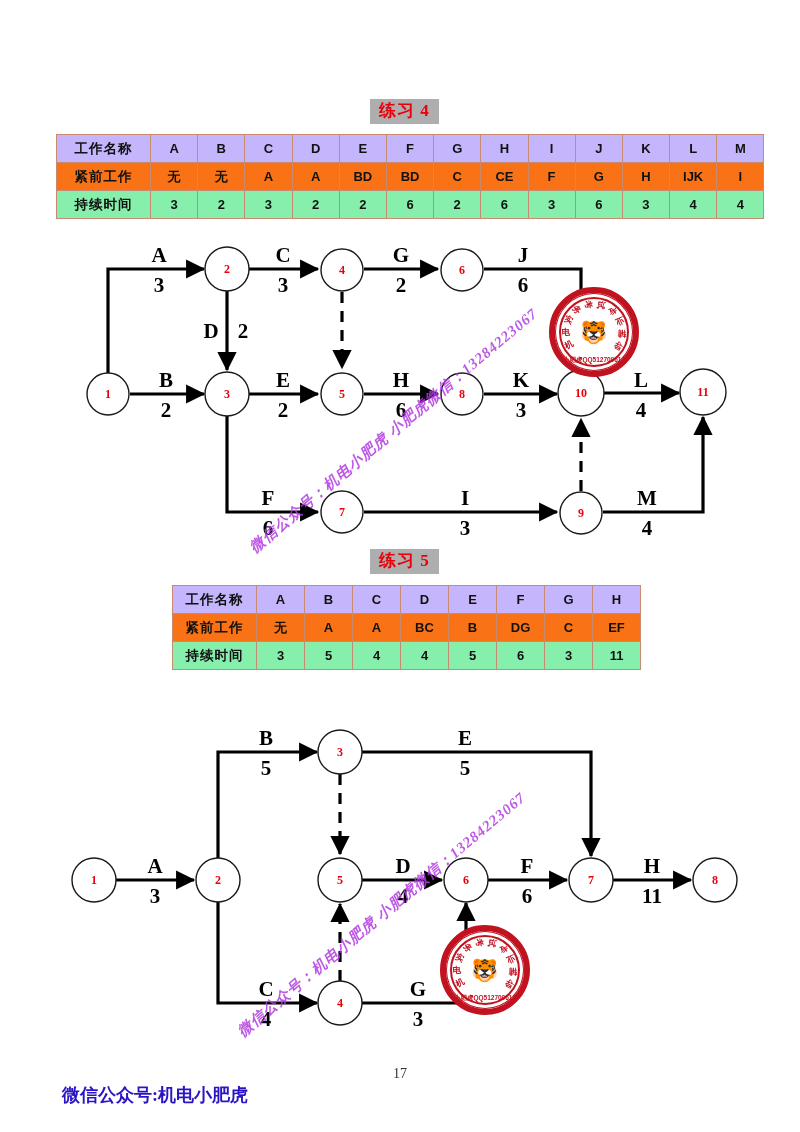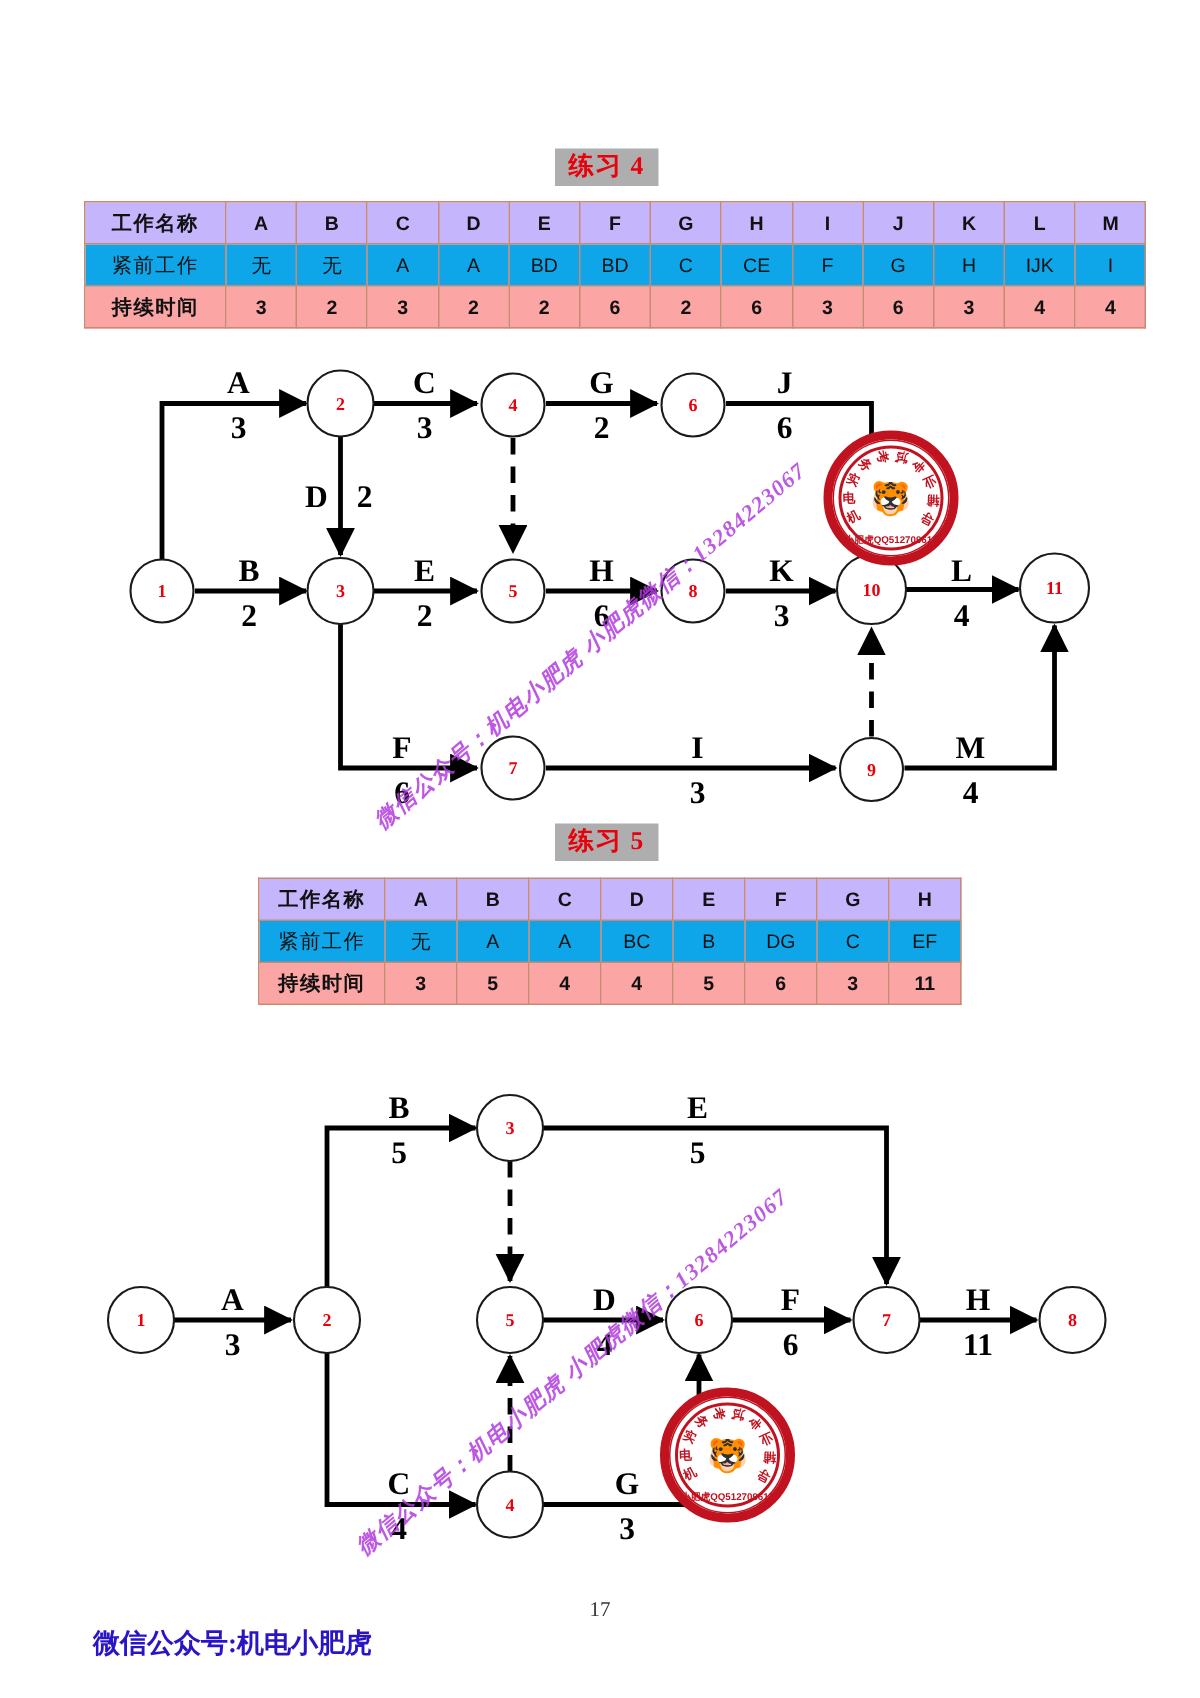--- a/index.html
+++ b/index.html
@@ -31,22 +31,22 @@
   }
   table.grid td{
     border:1.3px solid #c98a72;text-align:center;vertical-align:middle;
     font-size:13px;color:#111;padding:0;height:27px;font-weight:bold;
   }
   table.grid td.rowhead{
     font-size:13.5px;font-weight:bold;letter-spacing:1px;
     font-family:"Liberation Sans",sans-serif;
   }
   table.grid tr.r-name td{background:#c4b5fd;}
-  table.grid tr.r-prev td{background:#0ea5e9;font-weight:normal;}
-  table.grid tr.r-dur  td{background:#fca5a5;}
+  table.grid tr.r-prev td{background:#f97316;font-weight:bold;}
+  table.grid tr.r-dur  td{background:#86efac;}
 
   
   .diagram{position:absolute;}
   .diagram svg{display:block;}
   .nodecircle{fill:#ffffff;stroke:#1a1a1a;stroke-width:1.4;}
   .nodelabel{
     fill:#e8000b;font-family:"Liberation Serif",serif;font-weight:bold;
     font-size:12px;text-anchor:middle;dominant-baseline:central;
   }
   .edge{stroke:#000;stroke-width:3.2;fill:none;stroke-linecap:butt;}

